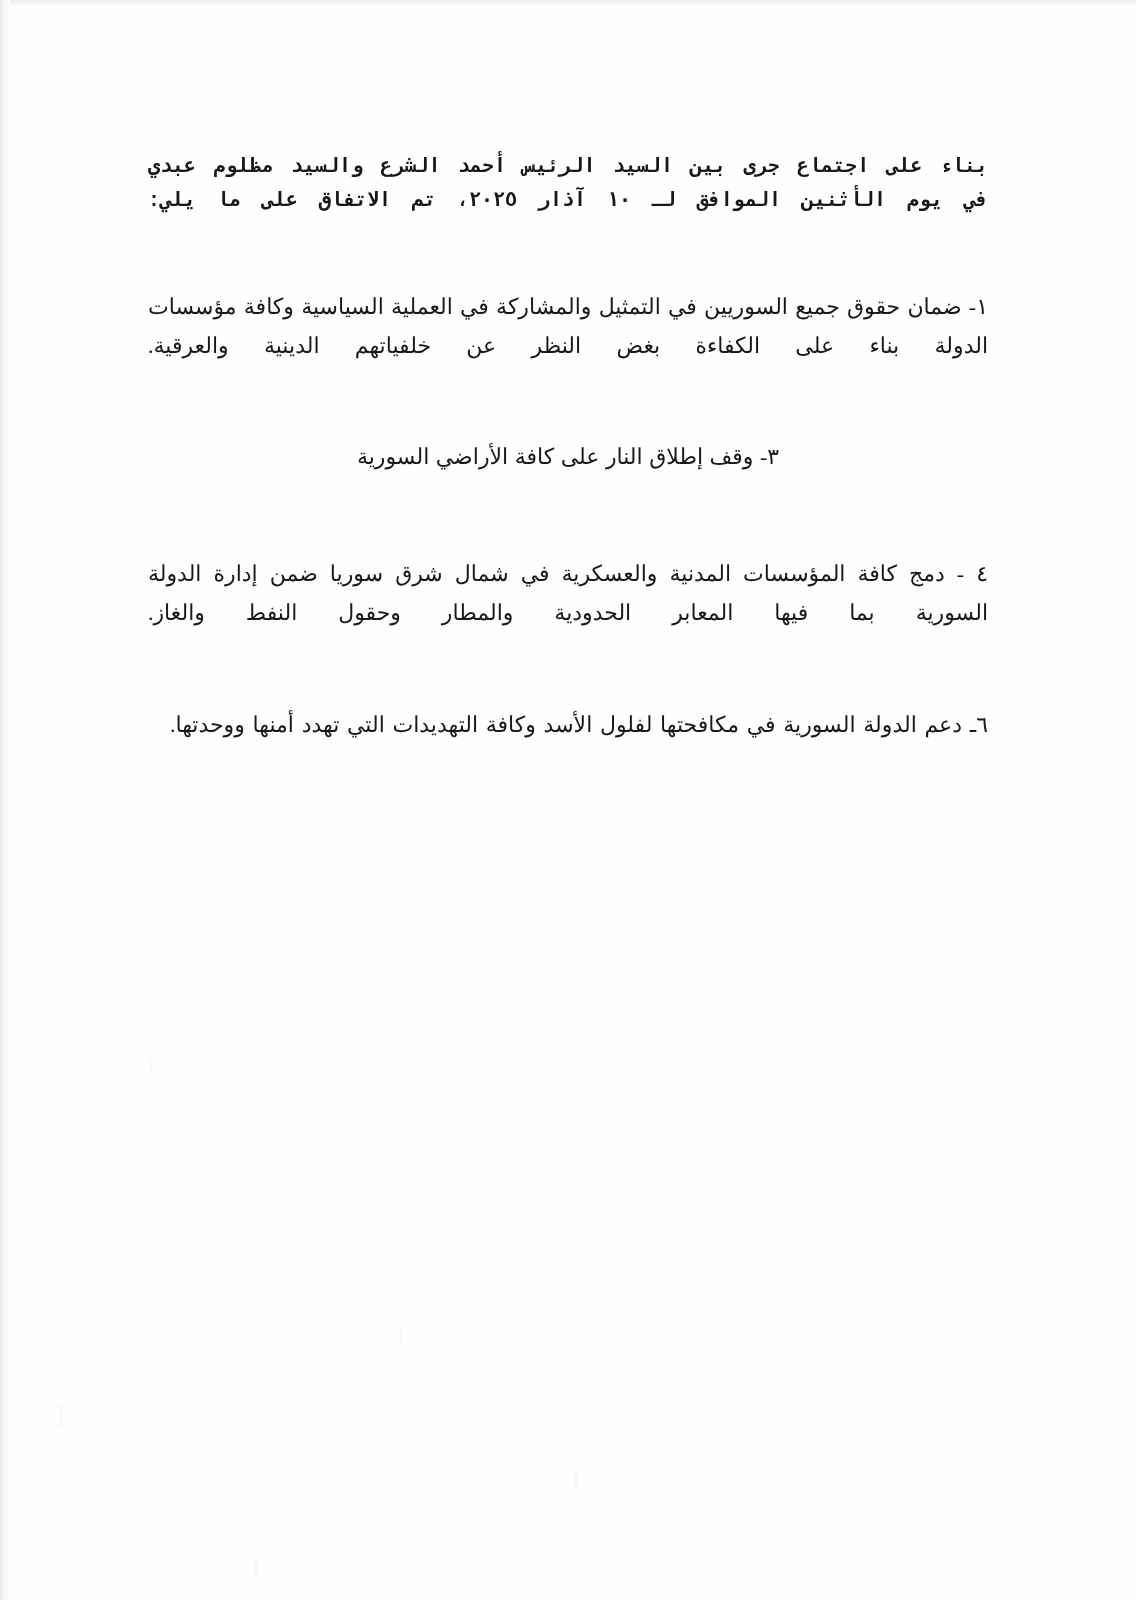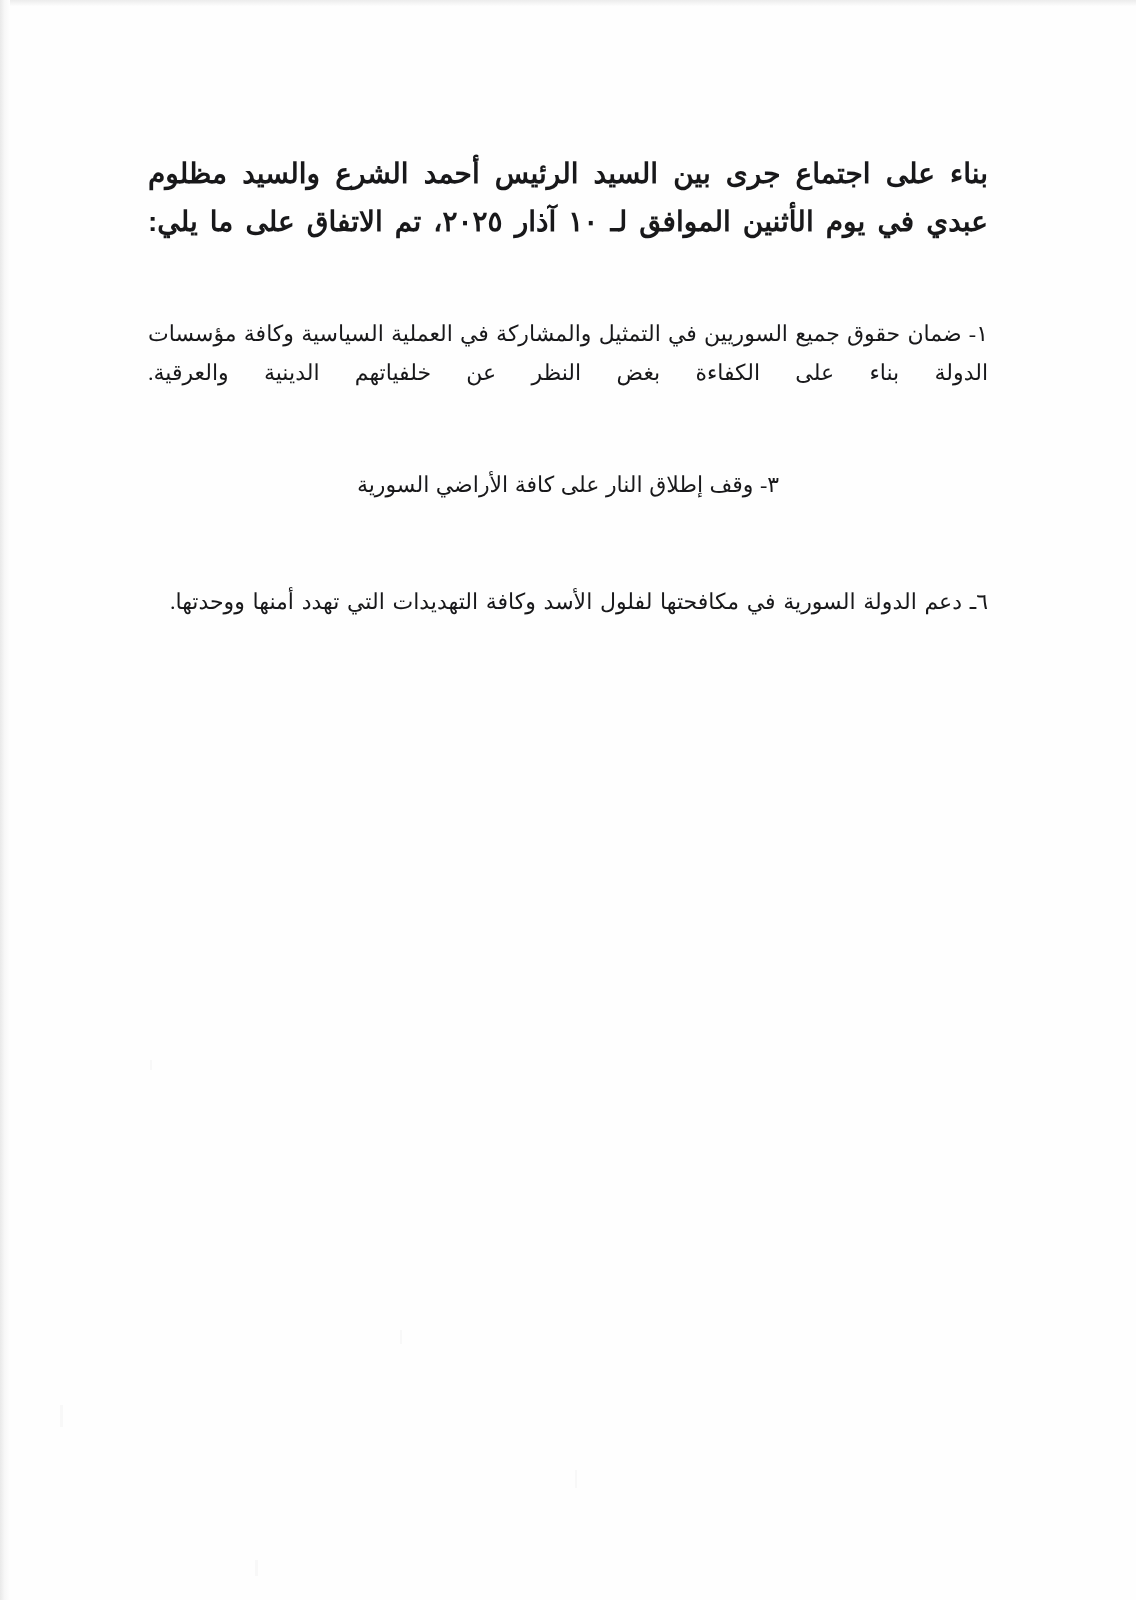--- a/index.html
+++ b/index.html
@@ -56,23 +56,23 @@
     left: 148px;
     top: 150px;
     direction: rtl;
     text-align: justify;
     text-align-last: justify;
     color: #18181a;
     font-family: "Liberation Serif", "DejaVu Serif", serif;
   }
 
   .header-para {
-    font-family: Liberation Sans, sans-serif;
+    font-family: Liberation Mono, monospace;
     font-weight: 700;
-    font-size: 28px;
+    font-size: 20px;
     line-height: 1.72;
     letter-spacing: 0.2px;
     margin: 0 0 68px 0;
     text-align: justify;
     text-align-last: justify;
     word-spacing: 2px;
   }
 
   .clause {
     font-size: 22px;
@@ -114,18 +114,19 @@
 
   <div class="content">
 
     <p class="header-para">بناء على اجتماع جرى بين السيد الرئيس أحمد الشرع والسيد مظلوم عبدي في يوم الأثنين الموافق لـ ١٠ آذار ٢٠٢٥، تم الاتفاق على ما يلي:</p>
 
     <p class="clause gap-lg">١- ضمان حقوق جميع السوريين في التمثيل والمشاركة في العملية السياسية وكافة مؤسسات الدولة بناء على الكفاءة بغض النظر عن خلفياتهم الدينية والعرقية.</p>
 
 
     <p class="clause single-line gap-xl">٣- وقف إطلاق النار على كافة الأراضي السورية</p>
 
+    <p class="clause gap-lg">٤ - دمج كافة المؤسسات المدنية والعسكرية في شمال شرق سوريا ضمن إدارة الدولة السورية بما فيها المعابر الحدودية والمطار وحقول النفط والغاز.</p>
 
 
     <p class="clause">٦ـ دعم الدولة السورية في مكافحتها لفلول الأسد وكافة التهديدات التي تهدد أمنها ووحدتها.</p>
 
   </div>
 </div>
 
 </body></html>

